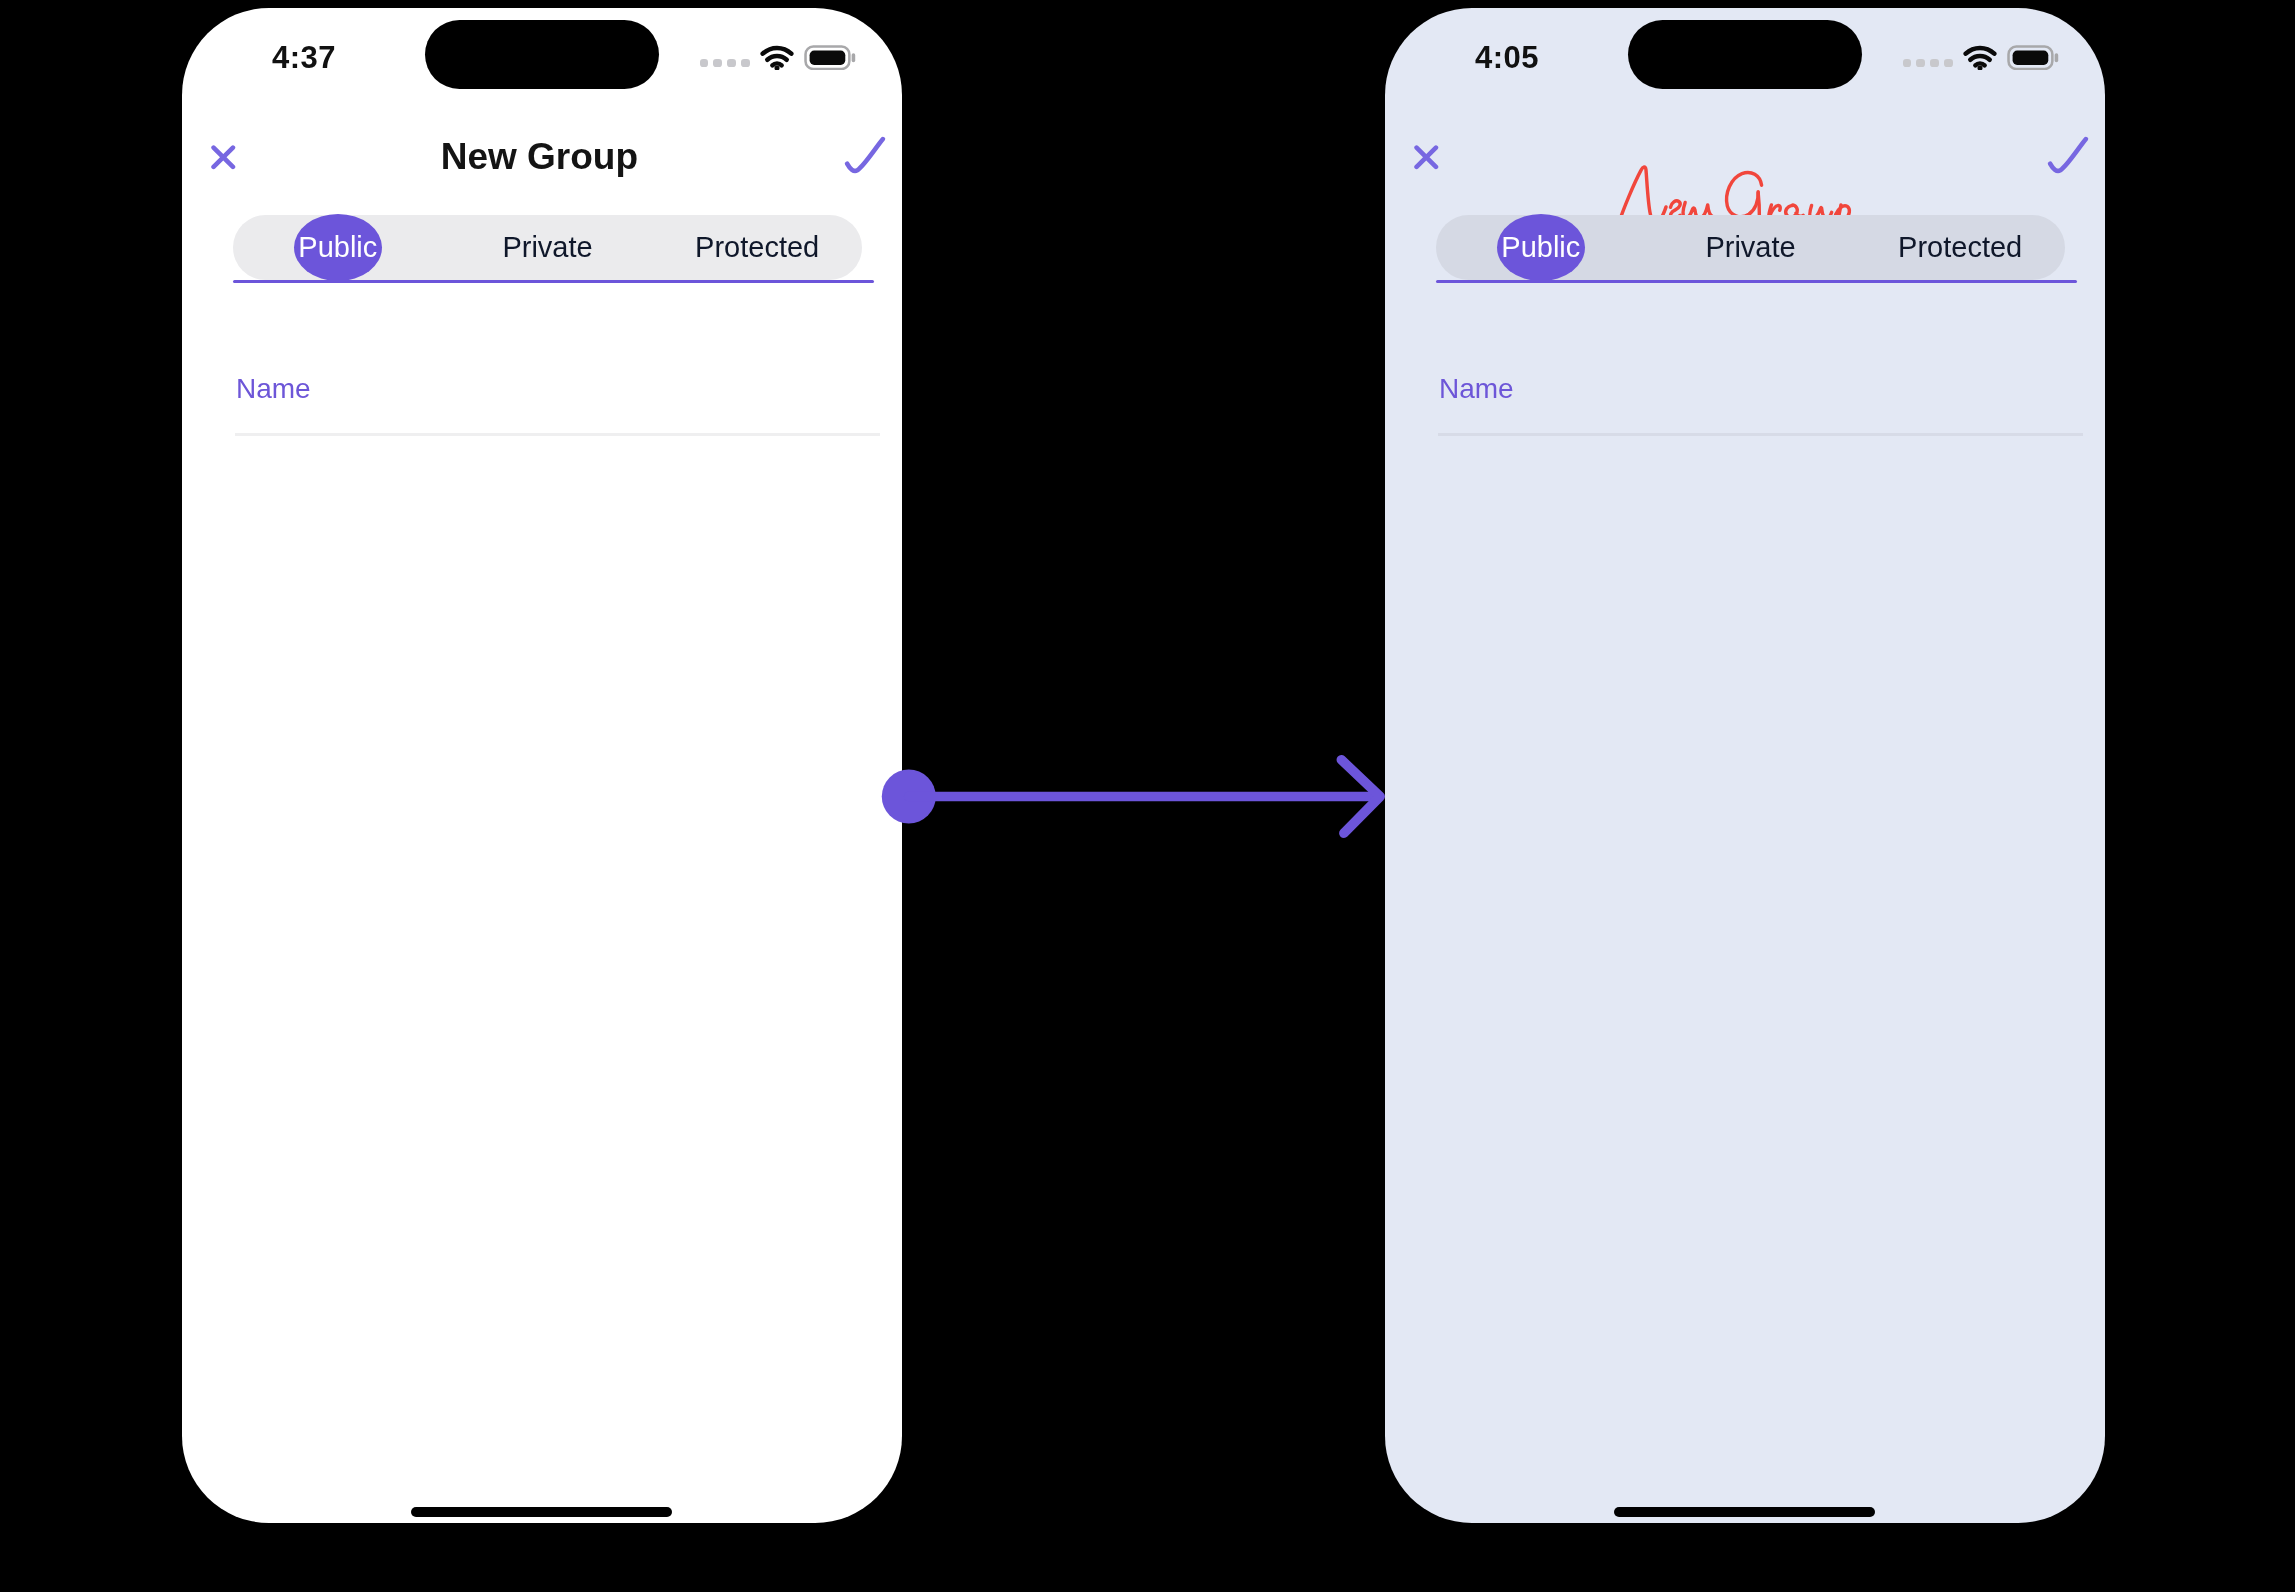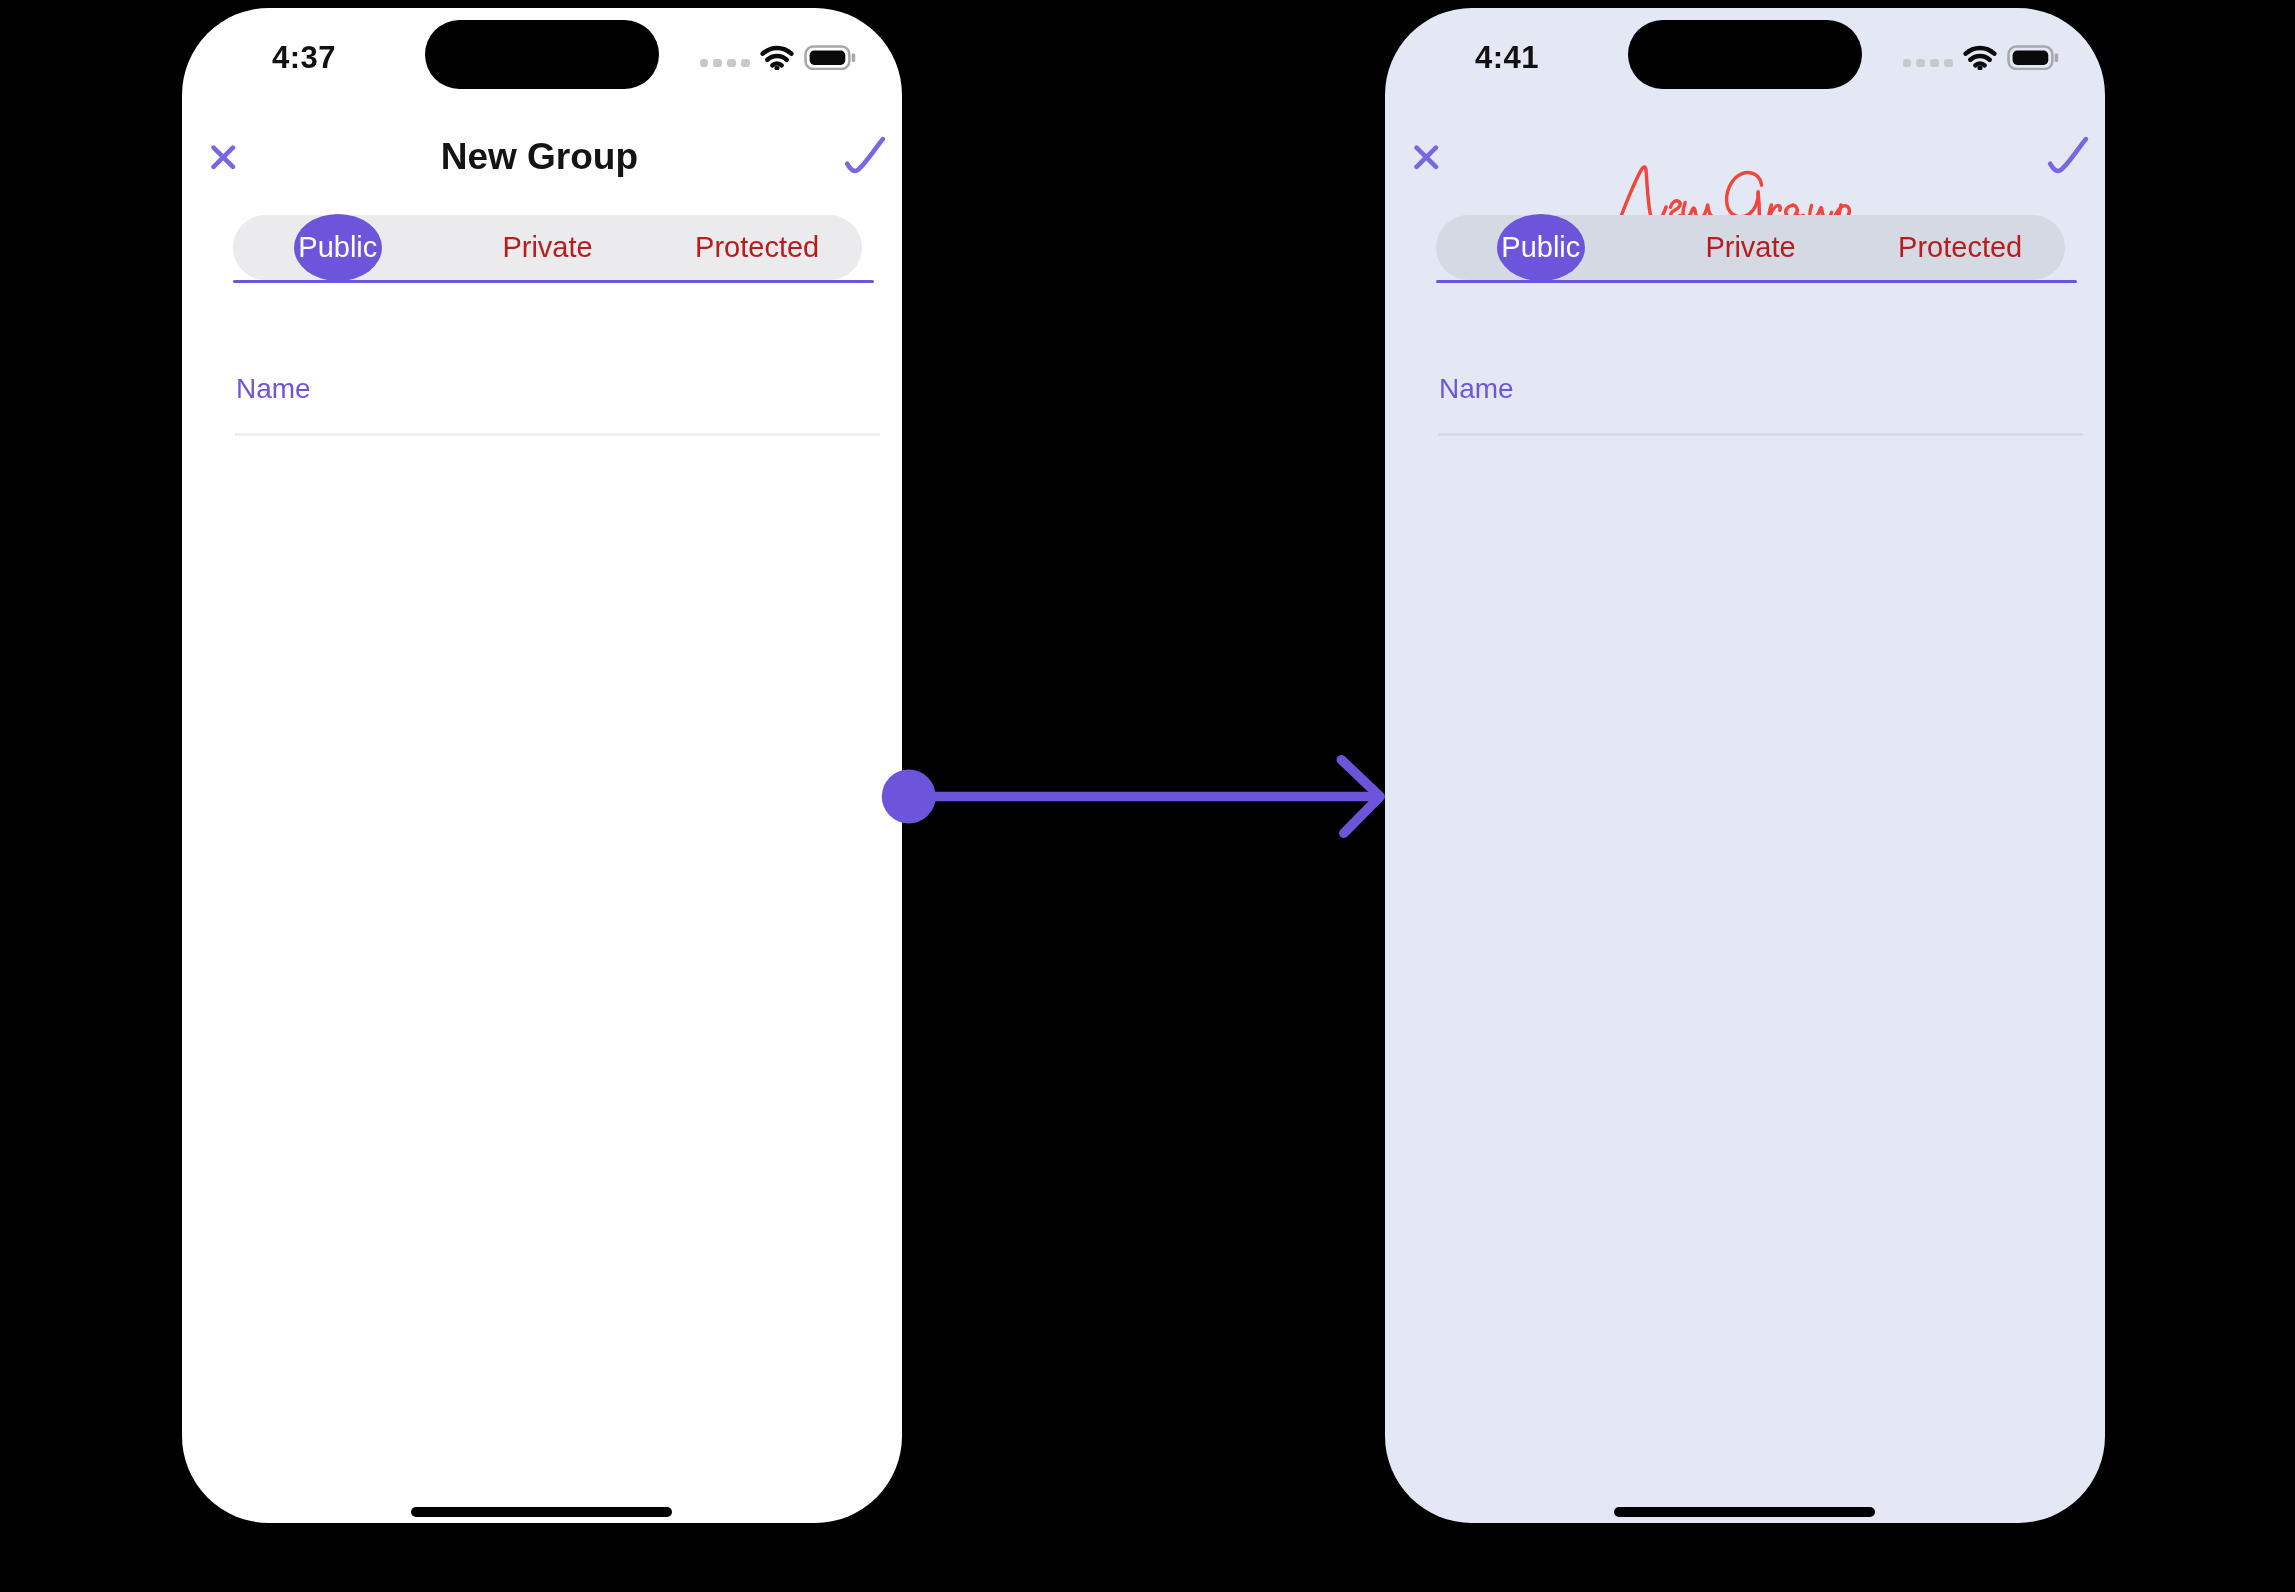--- a/index.html
+++ b/index.html
@@ -31,21 +31,21 @@
   .nav-title{flex:1;text-align:center;font-size:37px;font-weight:600;color:#141414;position:relative;}
   .script-title-svg{position:absolute;left:50%;top:0;transform:translateX(-50%);
                     width:245px;height:89px;overflow:visible;}
 
   
   .tabs{position:absolute;top:207px;left:51px;width:629px;height:65px;border-radius:33px;
         display:flex;}
   .phone--light .tabs{background:#EBEBED;}
   .phone--lavender .tabs{background:#D5D9E4;}
   .tab{flex:1;display:flex;align-items:center;justify-content:center;z-index:1;
-       font-size:29px;font-weight:500;color:#b91c1c;background:none;border:none;cursor:pointer;
+       font-size:29px;font-weight:500;color:#0f172a;background:none;border:none;cursor:pointer;
        font-family:inherit;}
   .tab.selected{color:#ffffff;}
   .tab-ellipse{position:absolute;left:61px;top:-1px;width:88px;height:67px;
                border-radius:50%;background:#6C55DA;z-index:0;}
   .tabs-underline{position:absolute;top:272px;left:51px;width:641px;height:3.1px;
                   background:#6C55DA;border-radius:1.5px;}
 
   
   .name-input{position:absolute;top:351px;left:53px;width:644px;height:61px;
               background:transparent;border:none;outline:none;
@@ -118,21 +118,21 @@
 
 <svg class="arrow-svg" viewBox="0 0 1000 210">
   <circle cx="58" cy="105" r="53" fill="#6C55DA"></circle>
   <line x1="58" y1="105" x2="975" y2="105" stroke="#6C55DA" stroke-width="19" stroke-linecap="round"></line>
   <polyline points="907,33 983,105 912,177" fill="none" stroke="#6C55DA" stroke-width="19" stroke-linecap="round" stroke-linejoin="round"></polyline>
 </svg>
 
 <div class="phone phone--lavender">
   <div class="island"></div>
 
-  <div class="time">4:41</div>
+  <div class="time">4:05</div>
 
   <div class="status-icons">
     <span class="cell-dots">
       <i></i>
         <i></i>
         <i></i>
         <i></i>
     </span>
     <svg class="wifi-svg" viewBox="0 0 66 50">
       <path d="M5 17 C21 2 45 2 61 17" stroke="#0a0a0a" stroke-width="9" fill="none" stroke-linecap="round"></path>

